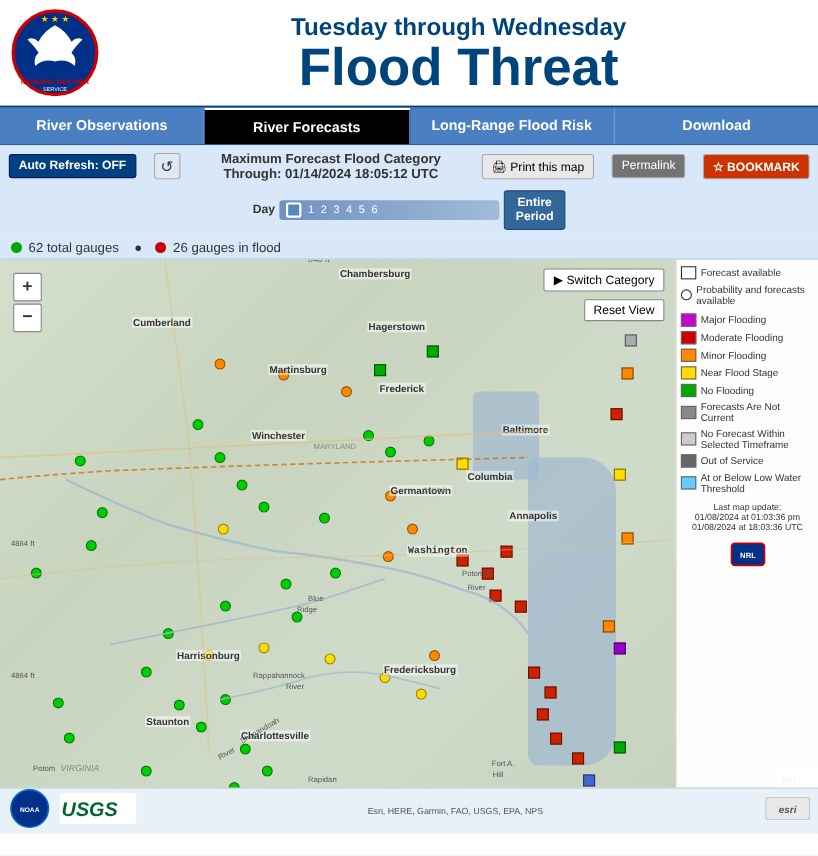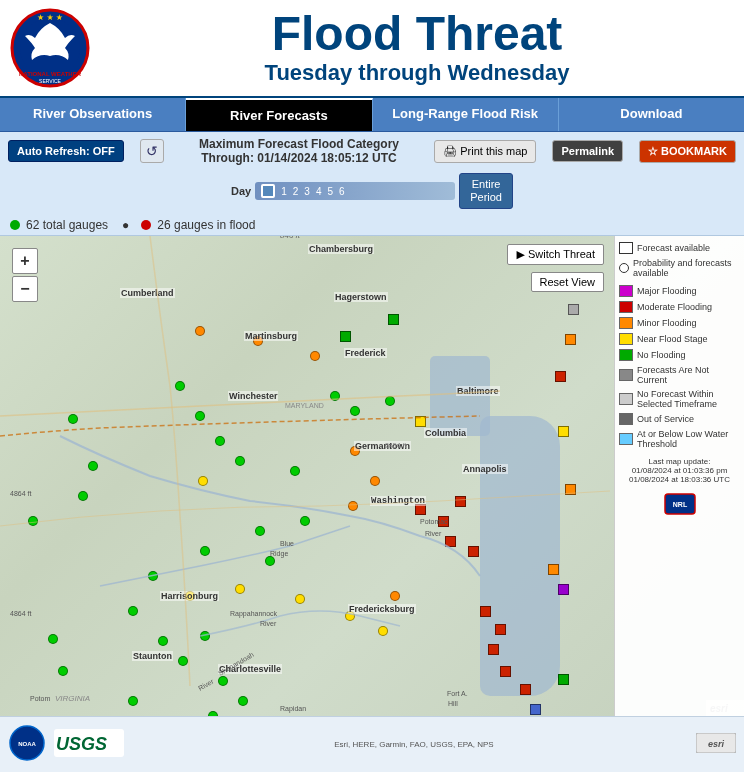--- a/index.html
+++ b/index.html
@@ -98,23 +98,23 @@
     }
     #print-btn, #permalink-btn, #bookmark-btn {
       background: #e8e8e8;
       border: 1px solid #aaa;
       border-radius: 3px;
       padding: 4px 8px;
       font-size: 11px;
       cursor: pointer;
     }
     #permalink-btn {
-      background: #404040;
+      background: #737373;
       color: #fff;
-      font-weight: bold;
+      font-weight: normal;
     }
     #bookmark-btn {
       background: #cc3300;
       color: #fff;
       font-weight: bold;
     }
 
     
     #slider-area {
       background: #d8e8f8;
@@ -317,43 +317,43 @@
       z-index: 2;
     }
 
     
     #footer {
       display: flex;
       align-items: center;
       background: #e8f0f8;
       padding: 3px 8px;
       border-top: 1px solid #c0d0e0;
-      height: 56px;
+      height: 42px;
     }
   </style>
 </head>
 <body>
 
 <div id="header">
 
   <div id="logo">
     <svg width="80" height="80" viewBox="0 0 80 80">
       <circle cx="40" cy="40" r="38" fill="#003087" stroke="#cc0000" stroke-width="3"></circle>
       <circle cx="40" cy="40" r="30" fill="#003087"></circle>
 
       <path d="M40 15 Q50 20 55 30 Q60 25 65 28 Q58 35 55 40 Q60 45 58 52 Q50 45 40 48 Q30 45 22 52 Q20 45 25 40 Q22 35 15 28 Q20 25 25 30 Q30 20 40 15Z" fill="white"></path>
       <text x="40" y="68" text-anchor="middle" fill="#cc0000" font-size="6" font-weight="bold">NATIONAL WEATHER</text>
       <text x="40" y="75" text-anchor="middle" fill="white" font-size="5">SERVICE</text>
 
       <text x="40" y="12" text-anchor="middle" fill="#ffcc00" font-size="8">★ ★ ★</text>
     </svg>
   </div>
   <div id="header-text">
+    <div id="header-subtitle">Tuesday through Wednesday</div>
     <div id="header-title">Flood Threat</div>
-    <div id="header-subtitle">Tuesday through Wednesday</div>
   </div>
 </div>
 
 <div id="nav-tabs">
   <div class="nav-tab">River Observations</div>
   <div class="nav-tab active">River Forecasts</div>
   <div class="nav-tab">Long-Range Flood Risk</div>
   <div class="nav-tab">Download</div>
 </div>
 
@@ -371,21 +371,21 @@
     <span style="font-size:11px;font-weight:bold;color:#333;">Day</span>
     <div style="display:flex;align-items:center;background:linear-gradient(to right,#7090c0,#a0bcd8);border-radius:3px;padding:2px 6px;gap:6px;min-width:200px;">
       <div style="width:14px;height:14px;background:#5588bb;border-radius:2px;border:2px solid #fff;"></div>
       <span style="font-size:10px;color:#fff;">1</span>
       <span style="font-size:10px;color:#fff;">2</span>
       <span style="font-size:10px;color:#fff;">3</span>
       <span style="font-size:10px;color:#fff;">4</span>
       <span style="font-size:10px;color:#fff;">5</span>
       <span style="font-size:10px;color:#fff;">6</span>
     </div>
-    <button id="entire-period-btn" style="background:#336699;color:#fff;border:1px solid #224488;padding:4px 10px;font-size:11px;font-weight:normal;border-radius:3px;cursor:pointer;line-height:1.2;">Entire<br>Period</button>
+    <button id="entire-period-btn" style="background:#336699;color:#fff;border:1px solid #224488;padding:4px 10px;font-size:11px;font-weight:bold;border-radius:3px;cursor:pointer;line-height:1.2;">Entire<br>Period</button>
   </div>
 </div>
 
 <div id="gauge-info">
   <span class="dot dot-green"></span>
   <span>62 total gauges</span>
   <span style="margin-left:8px;">●</span>
   <span class="dot dot-red" style="margin-left:6px;"></span>
   <span>26 gauges in flood</span>
 </div>
@@ -429,21 +429,21 @@
     <text x="285" y="172" font-size="7" fill="#888">MARYLAND</text>
     <text x="55" y="465" font-size="8" fill="#888" font-style="italic">VIRGINIA</text>
     <text x="385" y="212" font-size="7" fill="#888">2454 ft</text>
   </svg>
 
   <div id="map-controls">
     <div class="zoom-btn">+</div>
     <div class="zoom-btn">−</div>
   </div>
 
-  <button id="switch-basemap-btn">▶ Switch Threat</button>
+  <button id="switch-basemap-btn">▶ Switch Category</button>
   <button id="reset-view-btn">Reset View</button>
 
   <div class="map-dot dot-green-map" style="width:10px;height:10px;left:68px;top:178px;"></div>
   <div class="map-dot dot-green-map" style="width:10px;height:10px;left:88px;top:225px;"></div>
   <div class="map-dot dot-green-map" style="width:10px;height:10px;left:78px;top:255px;"></div>
   <div class="map-dot dot-green-map" style="width:10px;height:10px;left:175px;top:145px;"></div>
   <div class="map-dot dot-green-map" style="width:10px;height:10px;left:195px;top:175px;"></div>
   <div class="map-dot dot-green-map" style="width:10px;height:10px;left:215px;top:200px;"></div>
   <div class="map-dot dot-green-map" style="width:10px;height:10px;left:235px;top:220px;"></div>
   <div class="map-dot dot-green-map" style="width:10px;height:10px;left:290px;top:230px;"></div>

